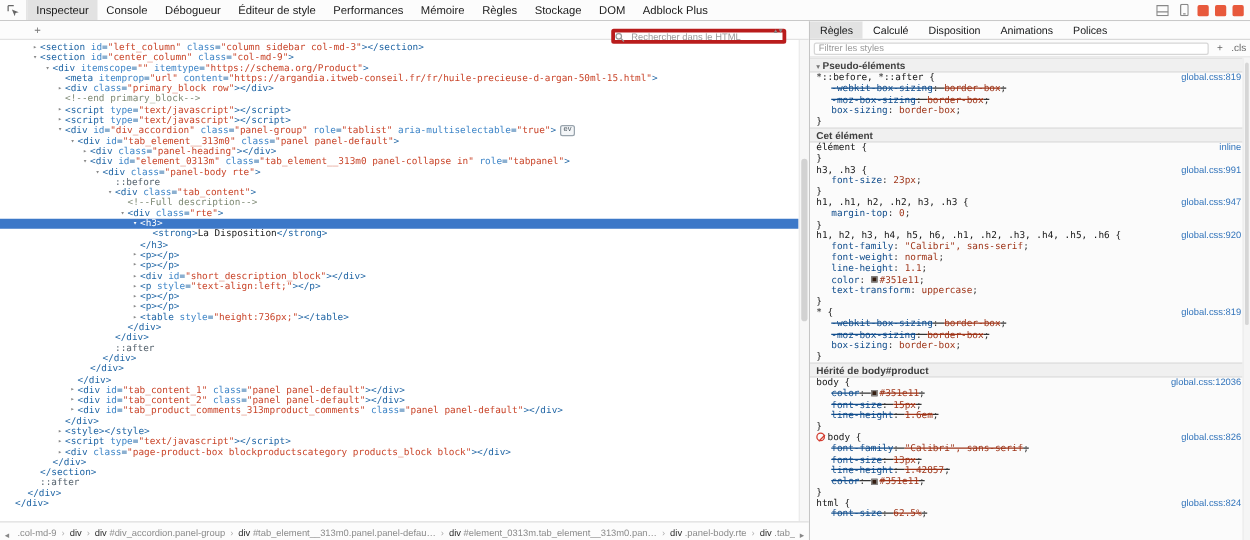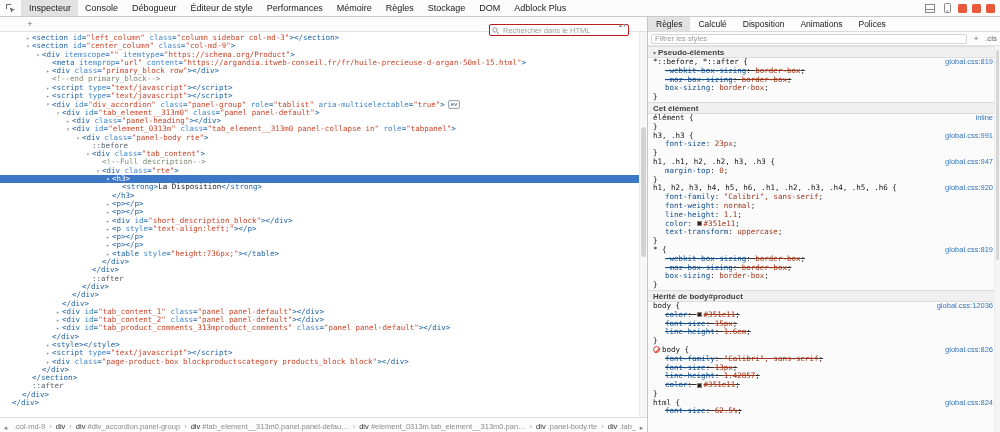--- a/index.html
+++ b/index.html
@@ -19,21 +19,21 @@
 
 
 .main{position:absolute;top:17px;left:0;right:0;bottom:0;display:flex}
 .left{width:648px;position:relative;background:#fff;border-right:1px solid #c5c5c5;flex:none}
 .right{flex:1;position:relative;background:#fbfbfb;overflow:hidden}
 
 
 .markup-toolbar{height:15px;background:#fcfcfc;border-bottom:1px solid #e2e2e2;position:relative}
 .addnode{position:absolute;left:24px;top:1px;width:12px;height:12px;text-align:center;line-height:12px;color:#777;font-size:9px}
 .searchwrap{position:absolute;right:18px;top:1.5px;width:140px;height:12px}
-.search{width:100%;height:12px;border:1px solid #b91c1c;border-radius:2px;background:#fff;font-size:7.5px;padding:0 3px 0 13px;color:#333;outline:none}
+.search{width:100%;height:12px;border:3px solid #b91c1c;border-radius:2px;background:#fff;font-size:7.5px;padding:0 3px 0 13px;color:#333;outline:none}
 .search::placeholder{color:#9a9a9a}
 .magicon{position:absolute;left:3px;top:2px}
 .srch-nav{position:absolute;right:2px;top:2px;color:#888;font-size:6px;letter-spacing:1px}
 
 
 .tree{position:absolute;top:15px;bottom:15px;left:0;right:8px;overflow:hidden;font-family:"DejaVu Sans Mono",monospace;font-size:7.5px;padding-top:2px}
 .trow{height:8.3px;line-height:8.3px;white-space:nowrap}
 .trow.sel{background:#3c78c8}
 .trow.sel span{color:#fff !important}
 .twisty{display:inline-block;width:8px;color:#8a8a8a;font-size:5.5px;text-align:center;vertical-align:top}

